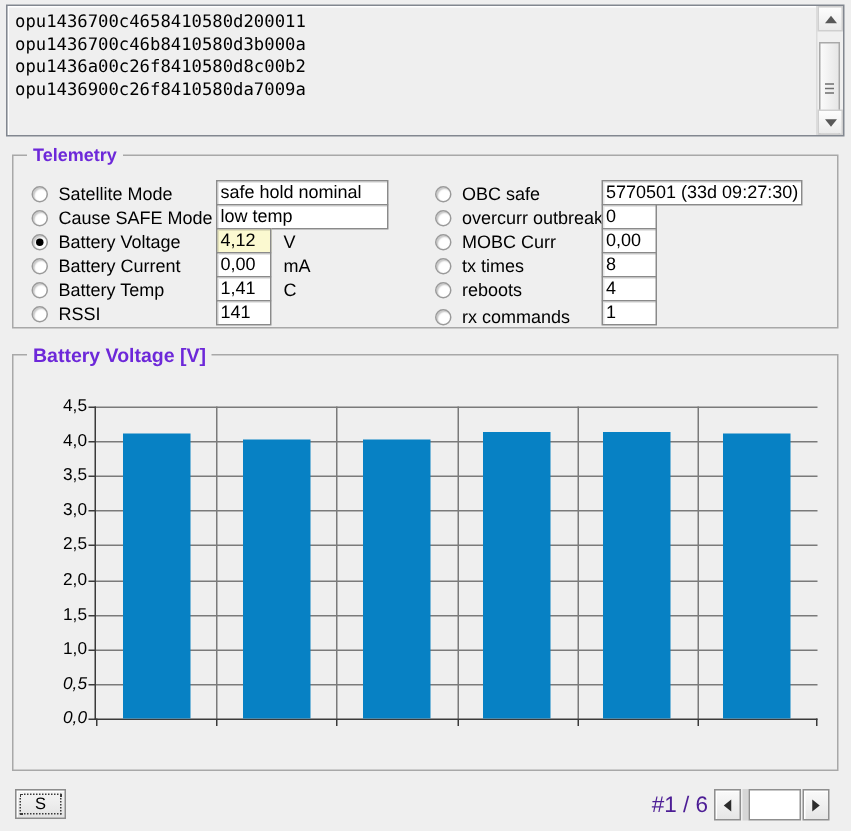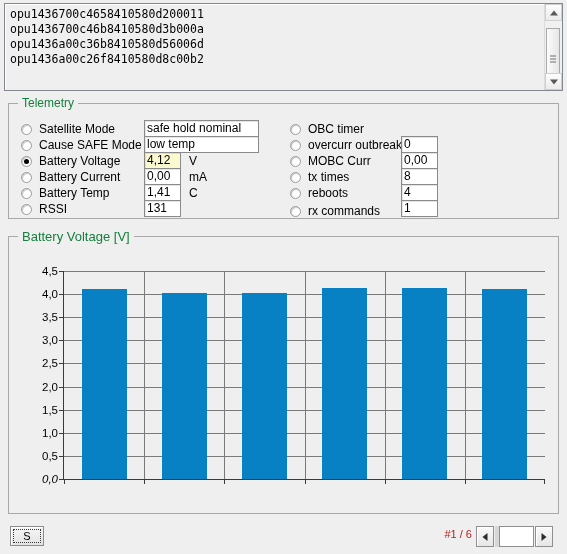--- a/index.html
+++ b/index.html
@@ -69,21 +69,21 @@
   
   .group{
     position:absolute;
     border:1px solid #a8a8a8;
     box-sizing:border-box;
     background:transparent;
   }
   .group>.glabel{
     position:absolute;top:-8px;left:9px;
     background:#efefef;padding:0 4px;
-    font-size:12px;font-weight:normal;color:#15803d;
+    font-size:12px;font-weight:bold;color:#6d28d9;
     white-space:nowrap;
   }
   #telemetry{left:8px;top:103px;width:551px;height:116px;}
   #chartgroup{left:8px;top:236px;width:551px;height:278px;}
   #chartgroup>.glabel{font-size:13px;}
 
   
   .radio-row{position:absolute;height:16px;display:flex;align-items:center;}
   .radio{
     width:11px;height:11px;border-radius:50%;
@@ -138,21 +138,21 @@
     box-shadow:inset 1px 1px 0 #fff;
   }
   .sbtn .focus{
     position:absolute;left:2px;top:2px;right:2px;bottom:2px;
     border:1px dotted #3a3a3a;
     display:flex;align-items:center;justify-content:center;
     font-size:11px;color:#000;
   }
   .pagelabel{
     position:absolute;right:85px;top:528px;
-    font-size:11px;color:#b91c1c;white-space:nowrap;
+    font-size:15px;color:#4c1d95;white-space:nowrap;
   }
   .hscroll{
     position:absolute;right:4px;top:526px;width:77px;height:21px;
     background:#efefef;
   }
   .hs-btn{
     position:absolute;top:0;width:18px;height:21px;
     background:linear-gradient(to bottom,#fafafa,#e6e6e6);
     border:1px solid #8f8f8f;box-sizing:border-box;
     box-shadow:inset 1px 1px 0 #fff;
@@ -181,22 +181,22 @@
 </style>
 </head>
 <body>
 
 <div id="root">
 
   <div class="logbox">
     <div class="inner">
       <div class="logline">opu1436700c4658410580d200011</div>
       <div class="logline">opu1436700c46b8410580d3b000a</div>
-      <div class="logline">opu1436a00c36b8410580d56006d</div>
       <div class="logline">opu1436a00c26f8410580d8c00b2</div>
+      <div class="logline">opu1436900c26f8410580da7009a</div>
     </div>
     <div class="vscroll">
       <div class="vs-btn up">
         <span class="vs-arrow up"></span>
       </div>
       <div class="vs-thumb">
         <span class="vs-grip">
             <i></i>
             <i></i>
             <i></i>
@@ -234,29 +234,29 @@
     <div class="radio-row" style="left:12px;top:97px;">
       <span class="radio"></span>
       <span class="rlabel">RSSI</span>
     </div>
 
     <div class="field" style="left:135px;top:16px;width:115px;">safe hold nominal</div>
     <div class="field" style="left:135px;top:32px;width:115px;">low temp</div>
     <div class="field hl" style="left:135px;top:48px;width:37px;">4,12</div>
     <div class="field" style="left:135px;top:64px;width:37px;">0,00</div>
     <div class="field" style="left:135px;top:80px;width:37px;">1,41</div>
-    <div class="field" style="left:135px;top:96px;width:37px;">131</div>
+    <div class="field" style="left:135px;top:96px;width:37px;">141</div>
 
     <span class="unit" style="left:180px;top:50px;">V</span>
     <span class="unit" style="left:180px;top:66px;text-align:center;">mA</span>
     <span class="unit" style="left:180px;top:82px;">C</span>
 
     <div class="radio-row" style="left:281px;top:17px;">
       <span class="radio"></span>
-      <span class="rlabel">OBC timer</span>
+      <span class="rlabel">OBC safe</span>
     </div>
     <div class="radio-row" style="left:281px;top:33px;">
       <span class="radio"></span>
       <span class="rlabel">overcurr outbreak</span>
     </div>
     <div class="radio-row" style="left:281px;top:49px;">
       <span class="radio"></span>
       <span class="rlabel">MOBC Curr</span>
     </div>
     <div class="radio-row" style="left:281px;top:65px;">
@@ -265,38 +265,39 @@
     </div>
     <div class="radio-row" style="left:281px;top:81px;">
       <span class="radio"></span>
       <span class="rlabel">reboots</span>
     </div>
     <div class="radio-row" style="left:281px;top:97px;align-items:flex-end;">
       <span class="radio"></span>
       <span class="rlabel">rx commands</span>
     </div>
 
+    <div class="field" style="left:392px;top:16px;width:134px;">5770501 (33d 09:27:30)</div>
     <div class="field" style="left:392px;top:32px;width:37px;">0</div>
     <div class="field" style="left:392px;top:48px;width:37px;">0,00</div>
     <div class="field" style="left:392px;top:64px;width:37px;">8</div>
     <div class="field" style="left:392px;top:80px;width:37px;">4</div>
     <div class="field" style="left:392px;top:96px;width:37px;">1</div>
   </div>
 
   <div class="group" id="chartgroup">
     <span class="glabel">Battery Voltage [V]</span>
   </div>
 
   <div id="plot">
     <div class="plotarea" id="plotarea">
         <div class="ytick" style="top: 208px;"></div>
         <div class="ylab" style="top: 208px; left: -46px; font-style: italic;">0,0</div>
         <div class="gridline" style="top: 184.889px;"></div>
         <div class="ytick" style="top: 184.889px;"></div>
-        <div class="ylab" style="top: 184.889px; left: -46px;">0,5</div>
+        <div class="ylab" style="top: 184.889px; left: -46px; font-style: italic;">0,5</div>
         <div class="gridline" style="top: 161.778px;"></div>
         <div class="ytick" style="top: 161.778px;"></div>
         <div class="ylab" style="top: 161.778px; left: -46px;">1,0</div>
         <div class="gridline" style="top: 138.667px;"></div>
         <div class="ytick" style="top: 138.667px;"></div>
         <div class="ylab" style="top: 138.667px; left: -46px;">1,5</div>
         <div class="gridline" style="top: 115.556px;"></div>
         <div class="ytick" style="top: 115.556px;"></div>
         <div class="ylab" style="top: 115.556px; left: -46px;">2,0</div>
         <div class="gridline" style="top: 92.4444px;"></div>

